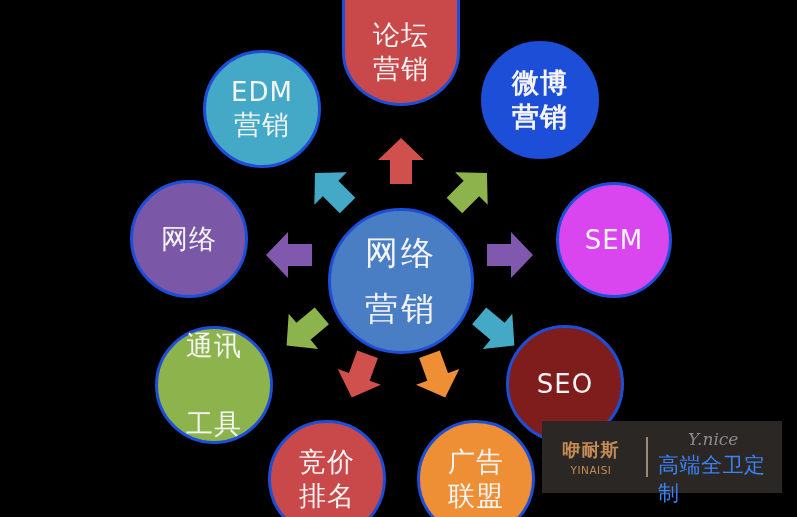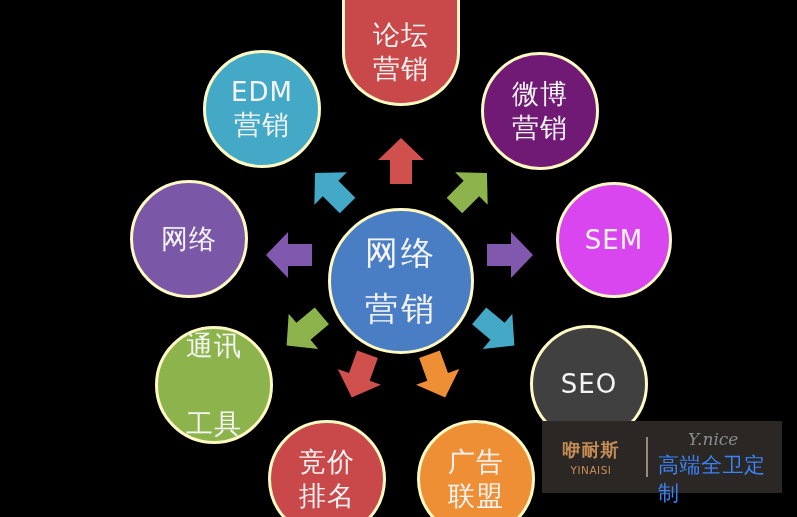--- a/index.html
+++ b/index.html
@@ -1,18 +1,18 @@
 <!DOCTYPE html>
 <html><head>
 <meta charset="utf-8">
 <style>
   html, body { margin:0; padding:0; }
   body { width:797px; height:517px; background:#000; position:relative; overflow:hidden;
          font-family:"DejaVu Sans","Liberation Sans",sans-serif; }
-  .node { position:absolute; border-radius:50%; border:3px solid #fef9c3; box-sizing:border-box;
+  .node { position:absolute; border-radius:50%; border:3px solid #1d4ed8; box-sizing:border-box;
           display:flex; flex-direction:column; align-items:center; justify-content:center;
           color:#f4f4f4; text-align:center; line-height:1.25; }
   .node span { display:block; font-size:27px; letter-spacing:1px; }
   .node .latin { font-size:26px; }
   .center span { font-size:33px; line-height:1.7; letter-spacing:3px; }
   svg.arrows { position:absolute; left:0; top:0; }
   .brand { position:absolute; left:542px; top:421px; width:240px; height:72px; background:#2a2725;
            display:flex; align-items:center; }
   .brand-left { width:98px; text-align:center; color:#c58d55; }
   .brand-cn { font-size:18px; font-weight:bold; letter-spacing:1px; }
@@ -46,30 +46,30 @@
 <div class="node center" style="left:328px;top:208px;width:146px;height:146px;background:#4a7ec4;">
   <span>网络</span>
   <span>营销</span>
 </div>
 
 <div class="node" style="left:342px;top:0px;width:118px;height:106px;border-radius:0 0 59px 59px / 0 0 53px 53px;background:#c9484a;border-top:none;">
   <span>论坛</span>
   <span>营销</span>
 </div>
 
-<div class="node" style="left:481px;top:52px;width:118px;height:118px;background:#701a75;">
+<div class="node" style="left:481px;top:41px;width:118px;height:118px;background:#1d4ed8;font-weight:bold;">
   <span>微博</span>
   <span>营销</span>
 </div>
 
 <div class="node" style="left:556px;top:182px;width:116px;height:116px;background:#d946ef;">
   <span class="latin">SEM</span>
 </div>
 
-<div class="node" style="left:530px;top:325px;width:118px;height:118px;background:#404040;">
+<div class="node" style="left:506px;top:325px;width:118px;height:118px;background:#7f1d1d;">
   <span class="latin">SEO</span>
 </div>
 
 <div class="node" style="left:417px;top:420px;width:118px;height:118px;background:#ef8f35;">
   <span>广告</span>
   <span>联盟</span>
 </div>
 
 <div class="node" style="left:268px;top:420px;width:118px;height:118px;background:#c9484a;">
   <span>竞价</span>

